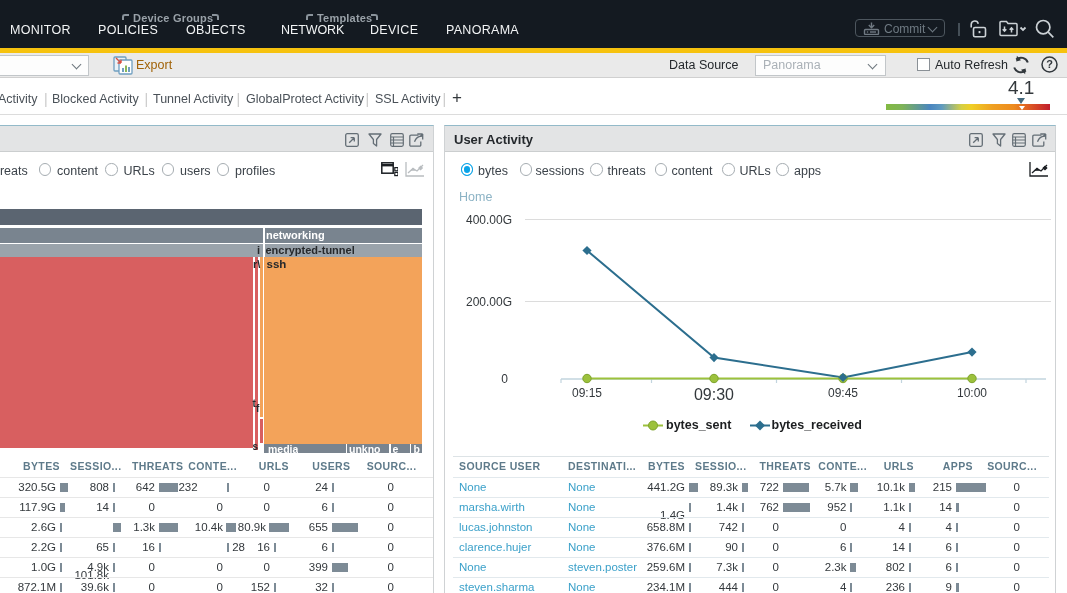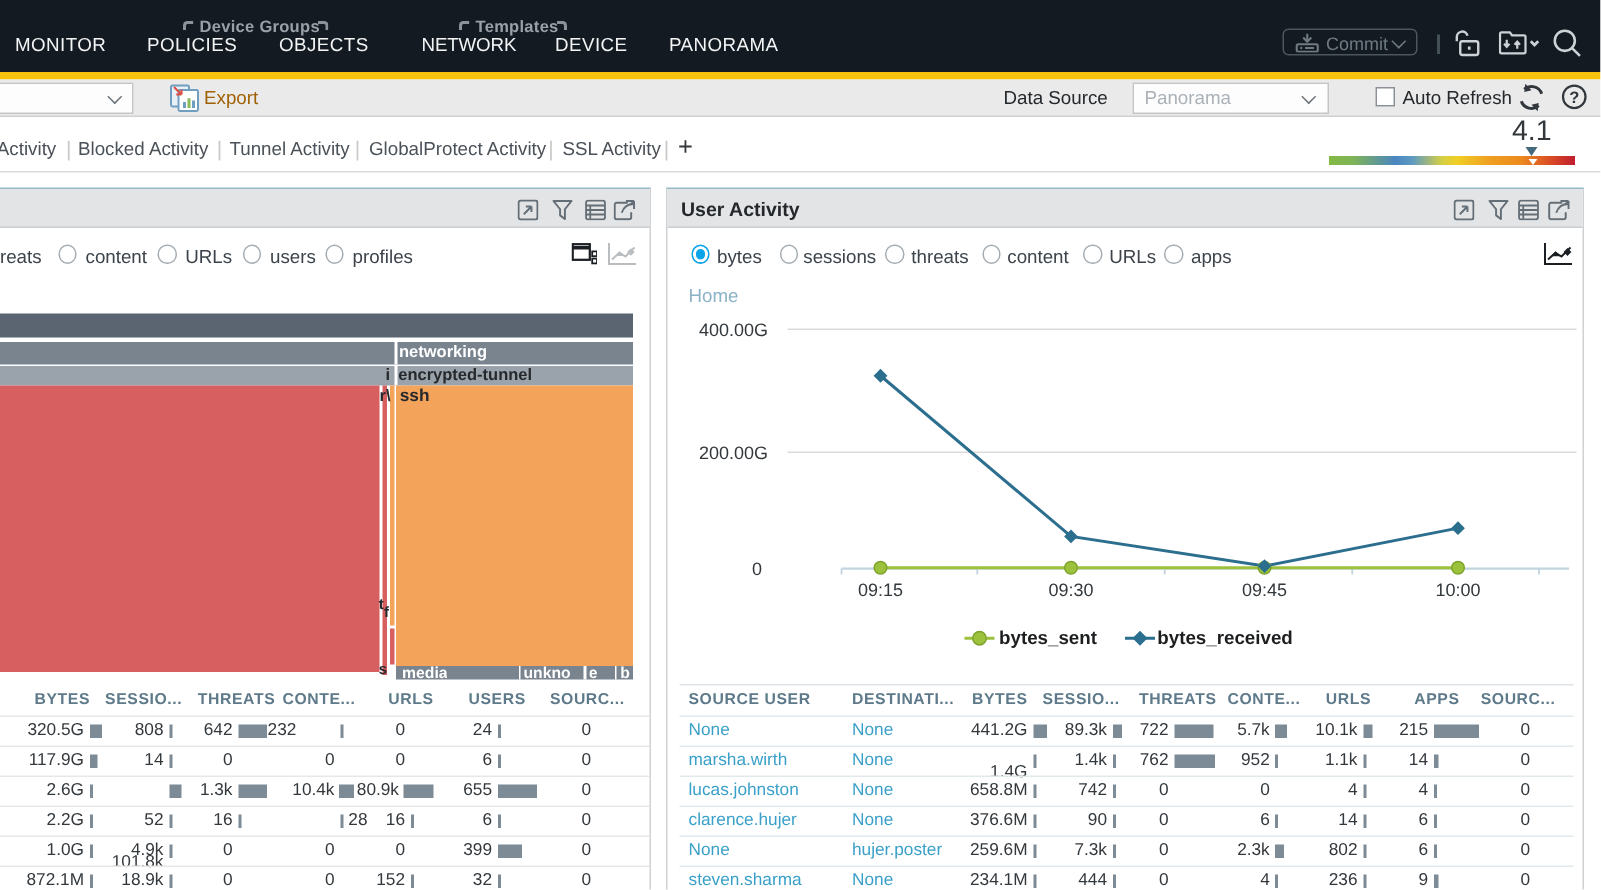--- a/index.html
+++ b/index.html
@@ -259,21 +259,21 @@
 <div class="num" style="left:242px;top:395px;width:70px;">10.4k</div>
 <div class="bar" style="left:314.5px;top:396.5px;width:10px;"></div>
 <div class="num" style="left:285px;top:395px;width:70px;">80.9k</div>
 <div class="bar" style="left:358px;top:396.5px;width:20px;"></div>
 <div class="num" style="left:347px;top:395px;width:70px;">655</div>
 <div class="bar" style="left:420.5px;top:396.5px;width:26px;"></div>
 <div class="num" style="left:413px;top:395px;width:70px;">0</div>
 <div class="rowline" style="left:0;top:411px;width:522px;"></div>
 <div class="num" style="left:75px;top:415px;width:70px;">2.2G</div>
 <div class="bar" style="left:149px;top:416.5px;width:2px;"></div>
-<div class="num" style="left:128px;top:415px;width:70px;">52</div>
+<div class="num" style="left:128px;top:415px;width:70px;">65</div>
 <div class="bar" style="left:201.5px;top:416.5px;width:2px;"></div>
 <div class="num" style="left:174px;top:415px;width:70px;">16</div>
 <div class="bar" style="left:247.5px;top:416.5px;width:2px;"></div>
 <div class="num" style="left:242px;top:415px;width:70px;margin-left:22px;">28</div>
 <div class="bar" style="left:315.5px;top:416.5px;width:2px;"></div>
 <div class="num" style="left:289px;top:415px;width:70px;">16</div>
 <div class="bar" style="left:362.5px;top:416.5px;width:2px;"></div>
 <div class="num" style="left:347px;top:415px;width:70px;">6</div>
 <div class="bar" style="left:420.5px;top:416.5px;width:2px;"></div>
 <div class="num" style="left:413px;top:415px;width:70px;">0</div>
@@ -284,21 +284,21 @@
 <div class="bar" style="left:201.5px;top:436.5px;width:2px;"></div>
 <div class="num" style="left:174px;top:435px;width:70px;">0</div>
 <div class="num" style="left:242px;top:435px;width:70px;">0</div>
 <div class="num" style="left:289px;top:435px;width:70px;">0</div>
 <div class="num" style="left:347px;top:435px;width:70px;">399</div>
 <div class="bar" style="left:420.5px;top:436.5px;width:16px;"></div>
 <div class="num" style="left:413px;top:435px;width:70px;">0</div>
 <div class="rowline" style="left:0;top:451px;width:522px;"></div>
 <div class="num" style="left:75px;top:455px;width:70px;">872.1M</div>
 <div class="bar" style="left:149px;top:456.5px;width:2px;"></div>
-<div class="num" style="left:128px;top:455px;width:70px;">18.9k</div>
+<div class="num" style="left:128px;top:455px;width:70px;">39.6k</div>
 <div class="bar" style="left:201.5px;top:456.5px;width:2px;"></div>
 <div class="num" style="left:174px;top:455px;width:70px;">0</div>
 <div class="num" style="left:242px;top:455px;width:70px;">0</div>
 <div class="num" style="left:289px;top:455px;width:70px;">152</div>
 <div class="bar" style="left:362.5px;top:456.5px;width:2px;"></div>
 <div class="num" style="left:347px;top:455px;width:70px;">32</div>
 <div class="bar" style="left:420.5px;top:456.5px;width:2px;"></div>
 <div class="num" style="left:413px;top:455px;width:70px;">0</div>
 </div>
 
@@ -361,21 +361,21 @@
 <circle cx="142" cy="252.5" r="4.2" fill="#9cc13c" stroke="#7ea32c" stroke-width="1"></circle>
         <circle cx="269" cy="252.5" r="4.2" fill="#9cc13c" stroke="#7ea32c" stroke-width="1"></circle>
         <circle cx="398" cy="252.5" r="4.2" fill="#9cc13c" stroke="#7ea32c" stroke-width="1"></circle>
         <circle cx="527" cy="252.5" r="4.2" fill="#9cc13c" stroke="#7ea32c" stroke-width="1"></circle>
 <path d="M142 119.9 L146.6 124.5 L142 129.1 L137.4 124.5 Z" fill="#2c6e8e"></path>
         <path d="M269 227.0 L273.6 231.6 L269 236.2 L264.4 231.6 Z" fill="#2c6e8e"></path>
         <path d="M398 246.8 L402.6 251.4 L398 256.0 L393.4 251.4 Z" fill="#2c6e8e"></path>
         <path d="M527 221.5 L531.6 226.1 L527 230.7 L522.4 226.1 Z" fill="#2c6e8e"></path>
 </svg>
 <div class="abs" style="left:117px;top:260px;width:50px;text-align:center;font-size:12px;color:#33383c;">09:15</div>
-<div class="abs" style="left:244px;top:260px;width:50px;text-align:center;font-size:12px;color:#33383c;">09:30</div>
+<div class="abs" style="left:244px;top:260px;width:50px;text-align:center;font-size:16px;color:#33383c;">09:30</div>
 <div class="abs" style="left:373px;top:260px;width:50px;text-align:center;font-size:12px;color:#33383c;">09:45</div>
 <div class="abs" style="left:502px;top:260px;width:50px;text-align:center;font-size:12px;color:#33383c;">10:00</div>
 <svg class="abs" style="left:197px;top:293px;" width="22" height="13" viewBox="0 0 22 13">
         <path d="M1 6.5 H21" stroke="#9cc13c" stroke-width="2"></path>
         <circle cx="11" cy="6.5" r="4.5" fill="#9cc13c" stroke="#7ea32c" stroke-width="1"></circle>
       </svg>
 <div class="abs" style="left:221px;top:292px;font-size:12.5px;font-weight:bold;color:#1c1e20;">bytes_sent</div>
 <svg class="abs" style="left:304px;top:293px;" width="22" height="13" viewBox="0 0 22 13">
         <path d="M1 6.5 H21" stroke="#2c6e8e" stroke-width="2"></path>
         <path d="M11 1.5 L16 6.5 L11 11.5 L6 6.5 Z" fill="#2c6e8e"></path>
@@ -447,21 +447,21 @@
 <div class="num" style="left:264px;top:415px;width:70px;">0</div>
 <div class="num" style="left:331.5px;top:415px;width:70px;">6</div>
 <div class="bar" style="left:405.0px;top:416.5px;width:2px;"></div>
 <div class="num" style="left:390px;top:415px;width:70px;">14</div>
 <div class="bar" style="left:463.5px;top:416.5px;width:2px;"></div>
 <div class="num" style="left:437px;top:415px;width:70px;">6</div>
 <div class="bar" style="left:510.5px;top:416.5px;width:2px;"></div>
 <div class="num" style="left:505px;top:415px;width:70px;">0</div>
 <div class="rowline" style="left:8px;top:431px;width:596px;background:#e2e9ed;"></div>
 <div class="link" style="left:14px;top:435px;">None</div>
-<div class="link" style="left:123px;top:435px;">hujer.poster</div>
+<div class="link" style="left:123px;top:435px;">steven.poster</div>
 <div class="num" style="left:170px;top:435px;width:70px;">259.6M</div>
 <div class="bar" style="left:243.5px;top:436.5px;width:2px;"></div>
 <div class="num" style="left:223px;top:435px;width:70px;">7.3k</div>
 <div class="bar" style="left:296.5px;top:436.5px;width:2px;"></div>
 <div class="num" style="left:264px;top:435px;width:70px;">0</div>
 <div class="num" style="left:331.5px;top:435px;width:70px;">2.3k</div>
 <div class="bar" style="left:405.0px;top:436.5px;width:6px;"></div>
 <div class="num" style="left:390px;top:435px;width:70px;">802</div>
 <div class="bar" style="left:463.5px;top:436.5px;width:2px;"></div>
 <div class="num" style="left:437px;top:435px;width:70px;">6</div>

